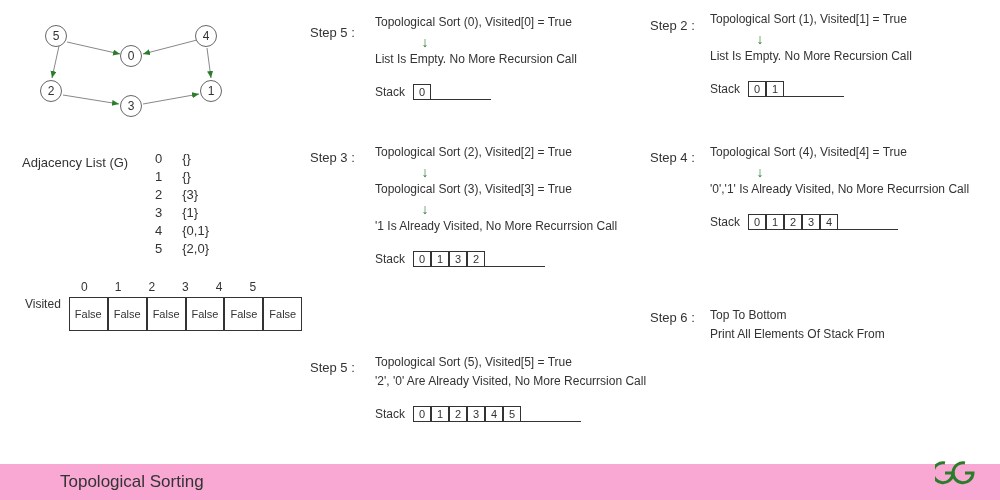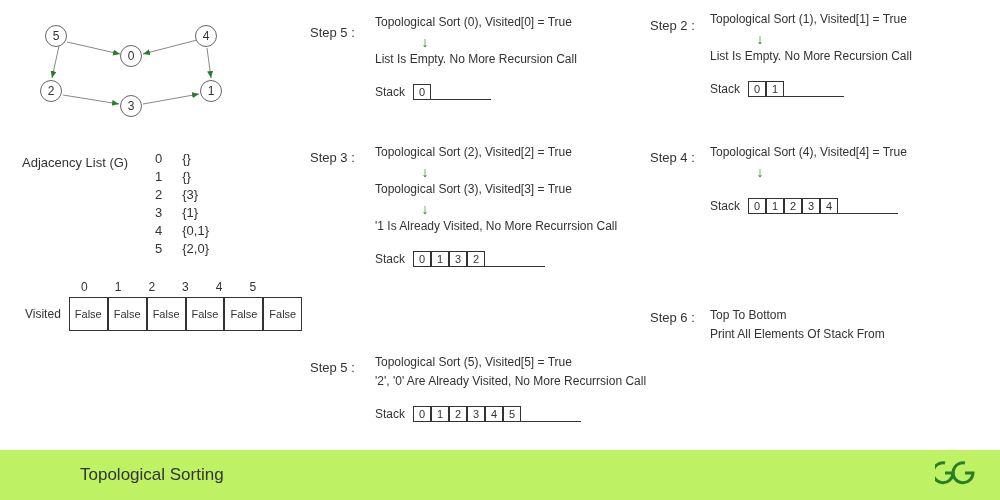--- a/index.html
+++ b/index.html
@@ -4,32 +4,32 @@
 <style>
 *{margin:0;padding:0;box-sizing:border-box}
 body{font-family:Arial,sans-serif;font-size:12px;width:1000px;height:500px;background:#fff;position:relative;color:#333}
 .graph-area{position:absolute;top:20px;left:25px;width:220px;height:100px}
 .node{position:absolute;width:22px;height:22px;border:1.5px solid #666;border-radius:50%;display:flex;align-items:center;justify-content:center;font-size:12px;background:#fff}
 .adj-label{position:absolute;top:155px;left:22px;font-size:13px}
 .adj-list{position:absolute;top:150px;left:155px;font-size:13px;line-height:18px}
 .adj-row{display:flex;gap:20px}
 .visited-area{position:absolute;top:280px;left:25px}
 .visited-header{display:flex;gap:27px;margin-left:56px;margin-bottom:3px;font-size:12px}
-.visited-row{display:flex;align-items:center}
+.visited-row{display:flex;}
 .visited-label{margin-right:8px;font-size:12px}
 .visited-cell{border:1px solid #333;padding:10px 5px;font-size:11px}
 .step{position:absolute;font-size:12px}
 .step-label{position:absolute;font-size:13px}
 .step-line{margin-bottom:5px;font-size:12px}
 .arrow-down{color:#2a7d2a;font-size:14px;margin:2px 0;text-align:center;width:100px}
 .stack-row{display:flex;align-items:center;margin-top:18px}
 .stack-label{margin-right:8px;font-size:12px}
 .stack-cell{border:1px solid #333;width:18px;height:16px;display:flex;align-items:center;justify-content:center;font-size:11px}
 .stack-empty{border-bottom:1px solid #333;height:16px;width:60px}
-.footer{position:absolute;bottom:0;left:0;width:1000px;height:50px;background:#bef264;display:flex;align-items:center;padding-left:80px;font-size:17px;color:#333}
+.footer{position:absolute;bottom:0;left:0;width:1000px;height:36px;background:#f9a8d4;display:flex;align-items:center;padding-left:60px;font-size:17px;color:#333}
 .logo{position:absolute;right:25px;bottom:8px;font-size:24px;font-weight:bold;color:#2a7d2a;font-family:Georgia,serif}
 svg.edges{position:absolute;top:0;left:0;pointer-events:none}
 </style>
 </head>
 <body>
 
 <div class="graph-area">
 <svg class="edges" width="220" height="100">
 <defs>
         <marker id="ah" markerWidth="8" markerHeight="8" refX="7" refY="3" orient="auto">
@@ -146,20 +146,21 @@
         <div class="stack-cell">2</div>
       </div>
       <div class="stack-empty"></div>
     </div>
 </div>
 
 <div class="step-label" style="top:150px;left:650px">Step 4 :</div>
 <div class="step" style="top:145px;left:710px">
 <div class="step-line">Topological Sort (4), Visited[4] = True</div>
 <div class="arrow-down">↓</div>
+<div class="step-line">'0','1' Is Already Visited, No More Recurrsion Call</div>
 <div class="stack-row">
       <span class="stack-label">Stack</span>
       <div class="stack-cells" style="display: flex;">
         <div class="stack-cell">0</div>
         <div class="stack-cell">1</div>
         <div class="stack-cell">2</div>
         <div class="stack-cell">3</div>
         <div class="stack-cell">4</div>
       </div>
       <div class="stack-empty"></div>

